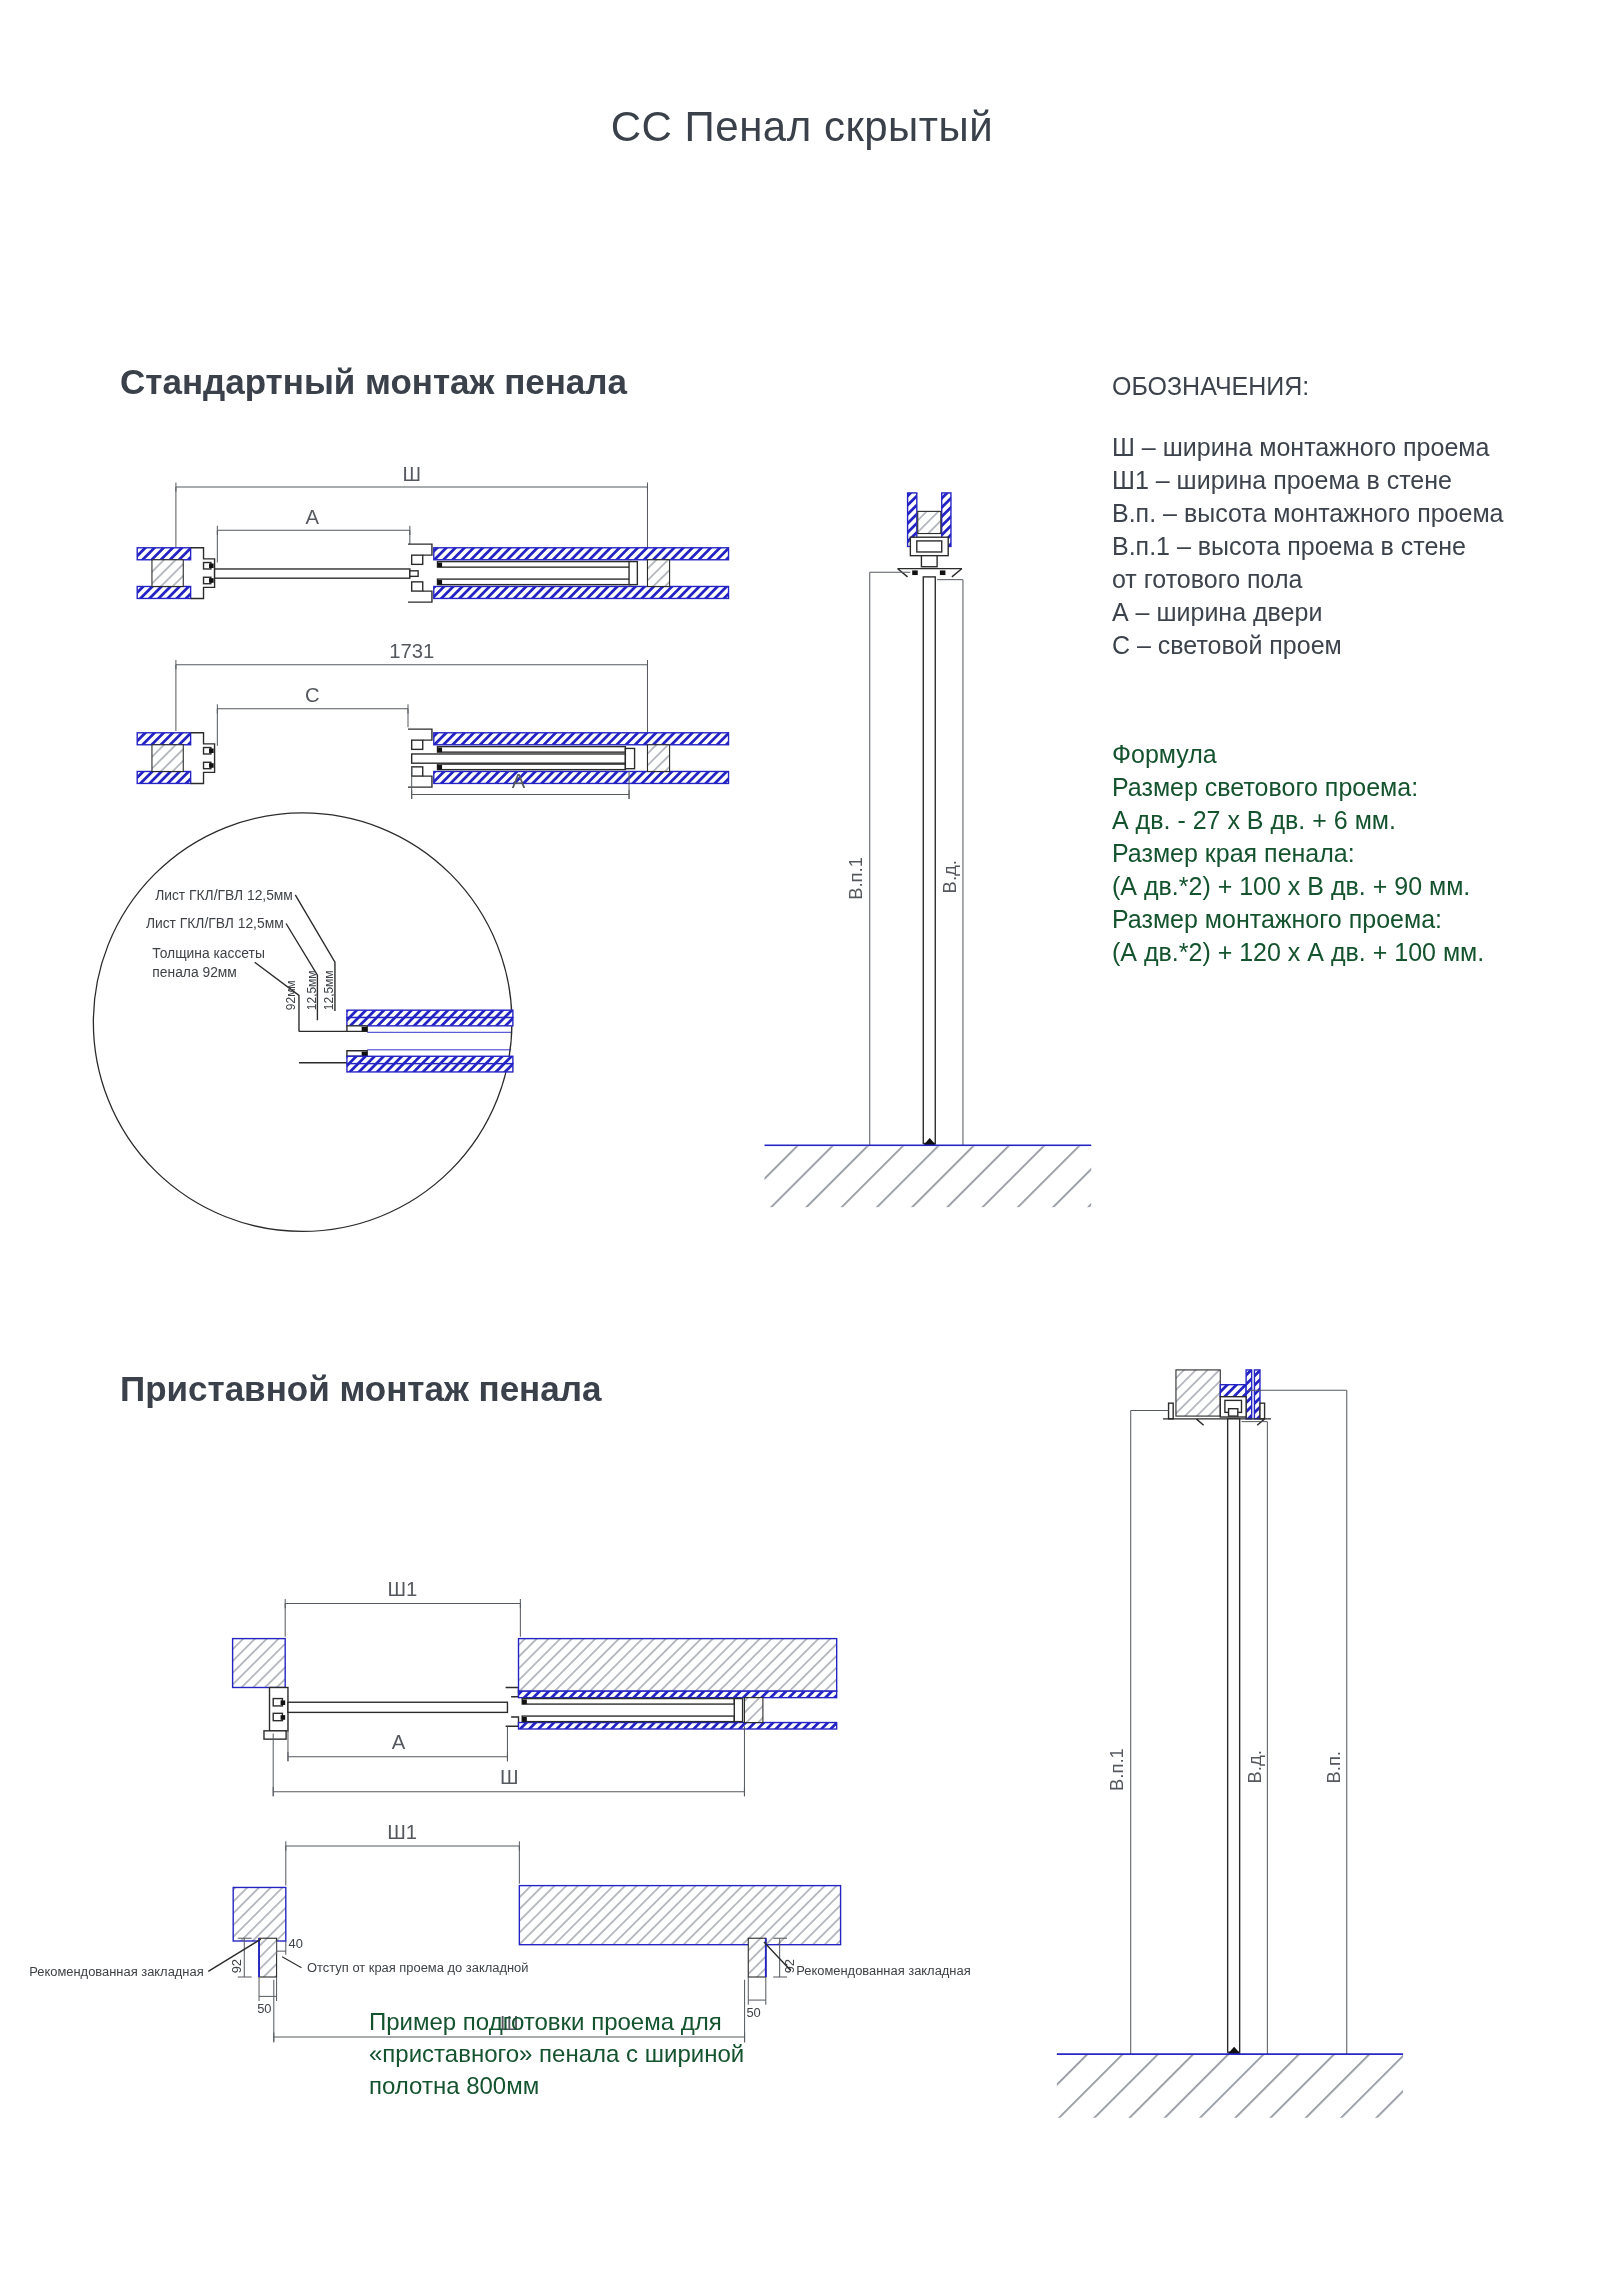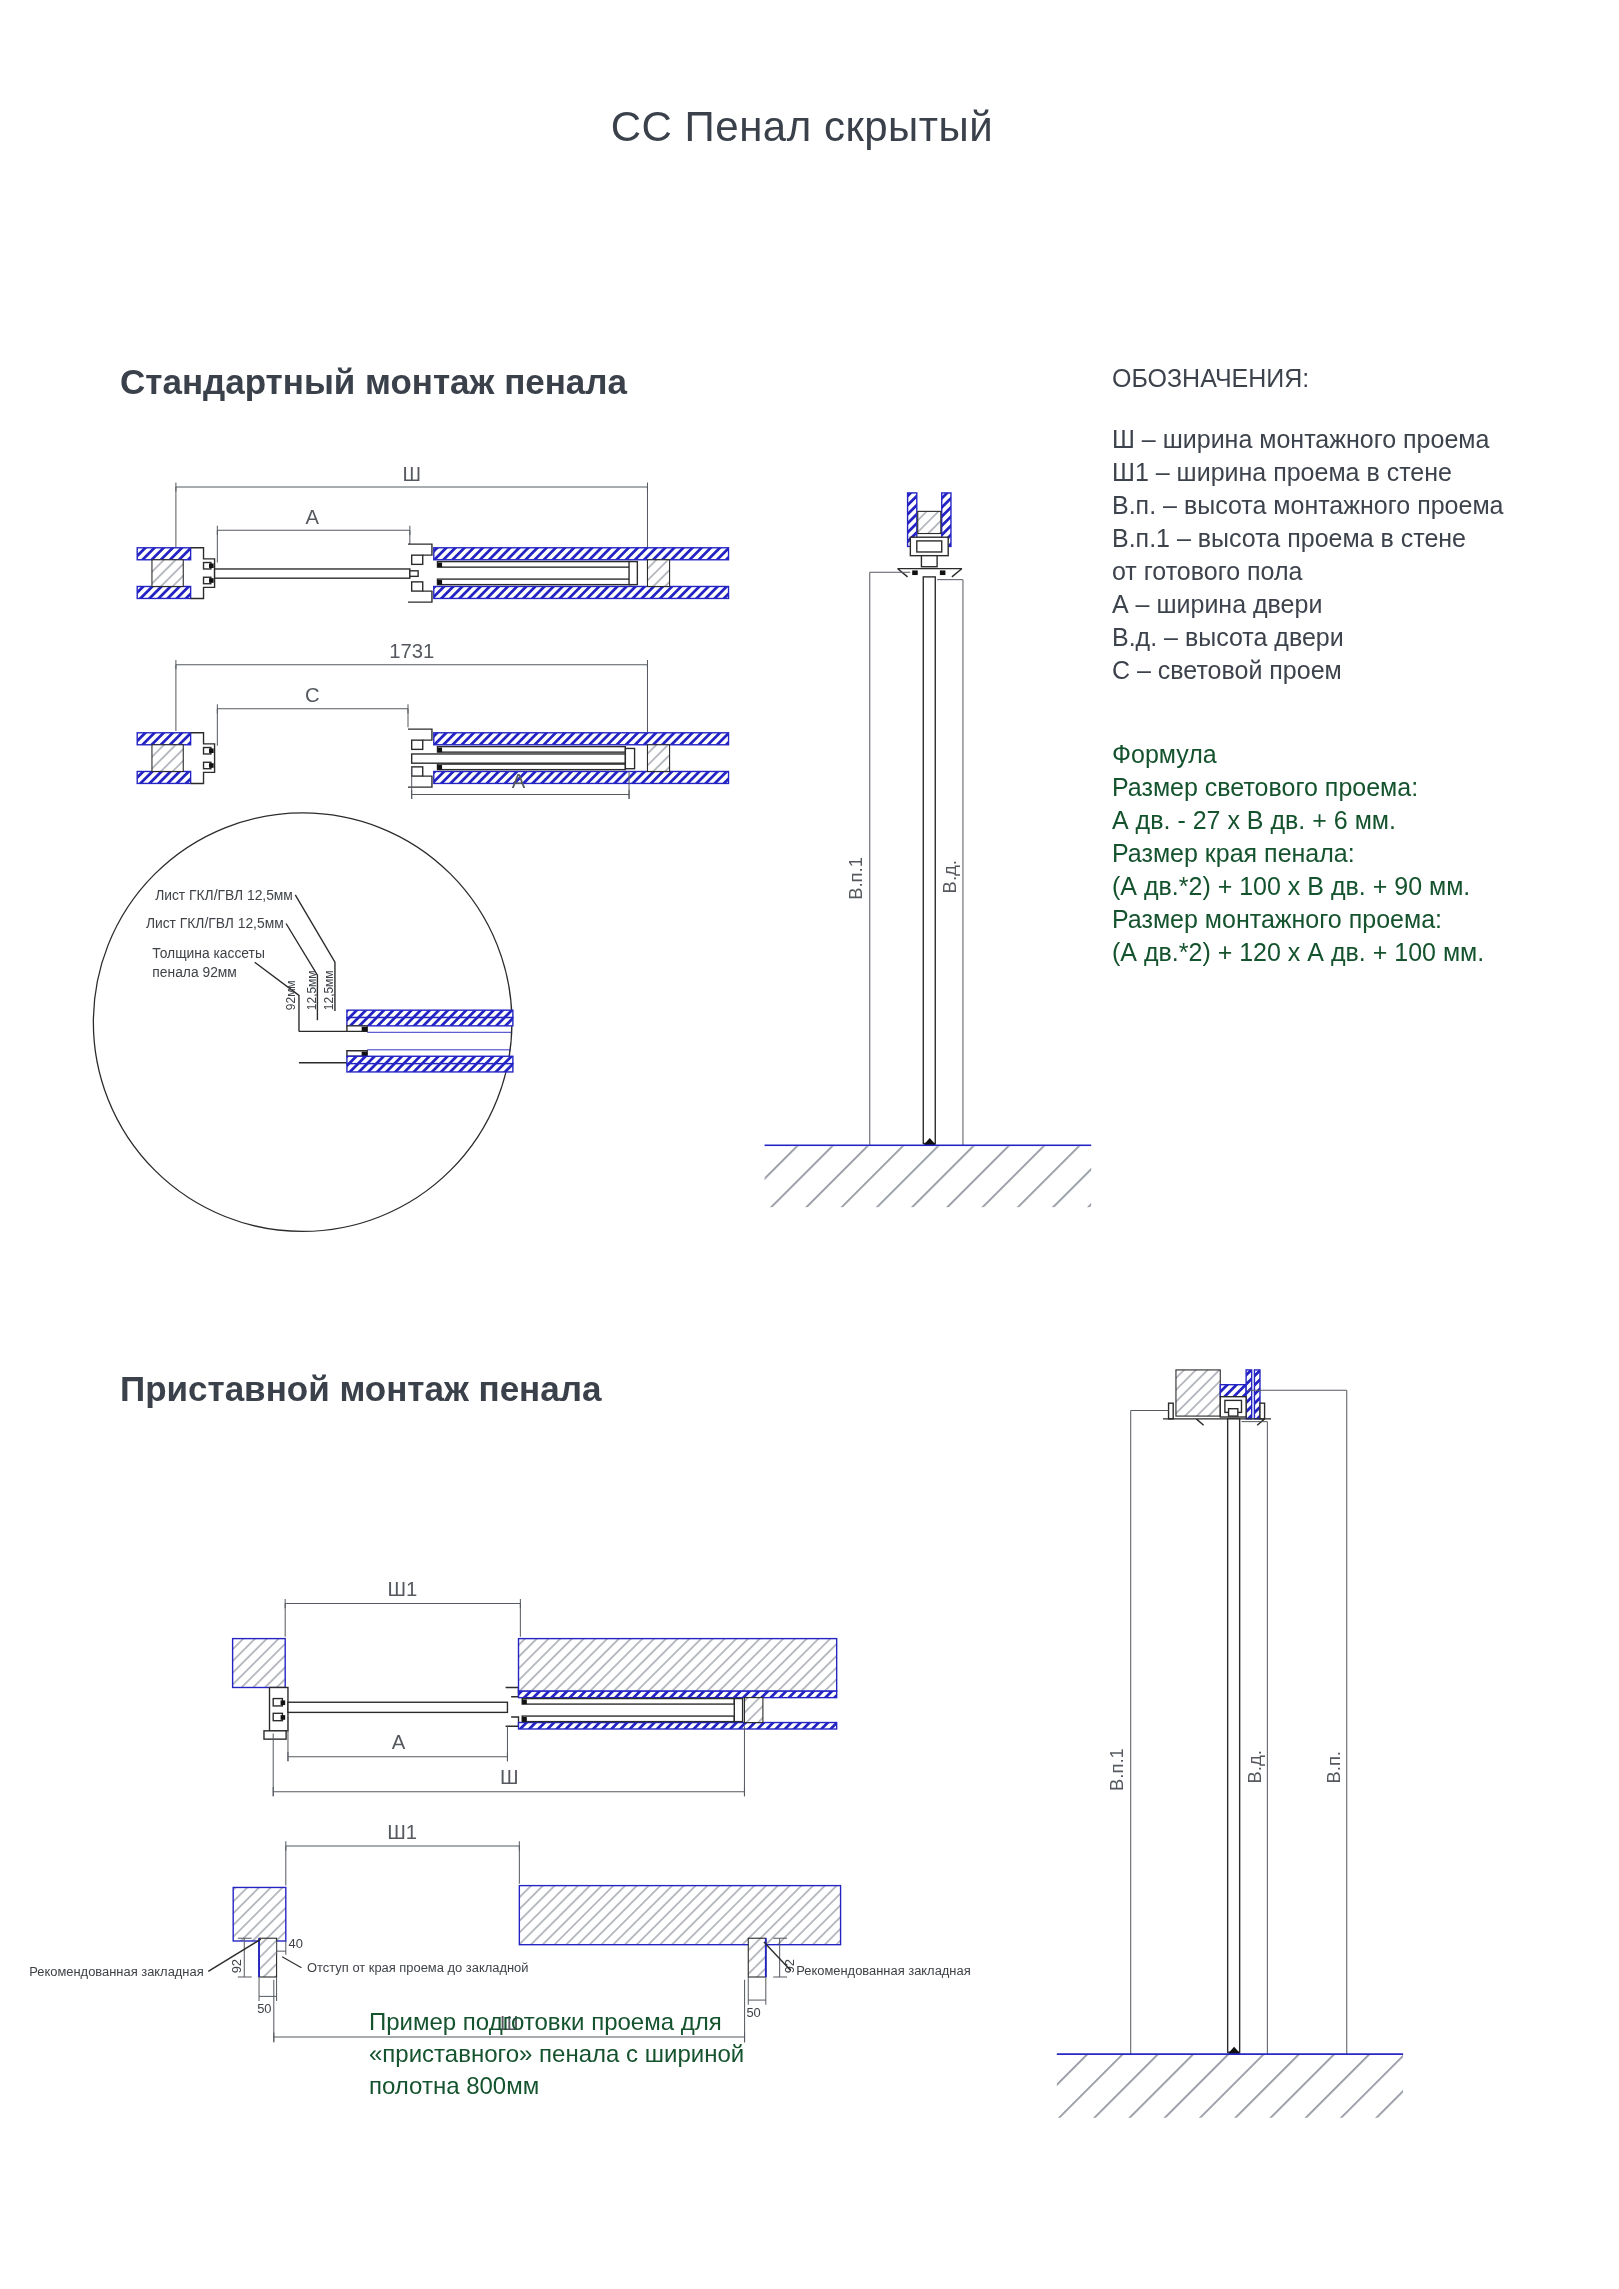--- a/index.html
+++ b/index.html
@@ -2,21 +2,21 @@
 <html style="font-size:14.8px"><head>
 <meta charset="utf-8">
 <style>
   html,body{margin:0;padding:0;background:#fff;}
   .page{position:relative;width:1604px;height:2290px;background:#ffffff;
         font-family:"Liberation Sans",sans-serif;color:#3d434c;overflow:hidden;}
   .abs{position:absolute;}
   .doc-title{width:100%;text-align:center;font-size:42px;font-weight:400;letter-spacing:0.5px;color:#3a414b;}
   .sec-title{font-size:35px;font-weight:700;color:#3a414b;}
   .legend{font-size:25px;line-height:33px;color:#3d434c;}
-  .legend .lt{margin-bottom:28px;}
+  .legend .lt{margin-bottom:28px;margin-top:8px;}
   .formula{font-size:25px;line-height:33px;color:#14532d;}
   .caption{font-size:24px;line-height:32px;color:#14532d;}
   svg{overflow:visible;}
   .ln{stroke:#2b2b2b;stroke-width:1.5;fill:none;}
   .lnw{stroke:#2b2b2b;stroke-width:1.5;fill:#ffffff;}
   .dim{stroke:#555a60;stroke-width:1.1;fill:none;}
   .bar{stroke:#2424c4;stroke-width:1.5;}
   .bluel{stroke:#2424c4;fill:none;}
   text{font-family:"Liberation Sans",sans-serif;}
   .dimtxt{font-size:22px;fill:#55595f;}
@@ -52,21 +52,20 @@
   <div class="abs sec-title" style="top:362px;left:120px;">Стандартный монтаж пенала</div>
 
   <div class="abs legend" style="top:362px;left:1112px;width:498px;">
     <div class="lt">ОБОЗНАЧЕНИЯ:</div>
     <div>Ш – ширина монтажного проема</div>
     <div>Ш1 – ширина проема в стене</div>
     <div>В.п. – высота монтажного проема</div>
     <div>В.п.1 – высота проема в стене</div>
     <div>от готового пола</div>
     <div>А – ширина двери</div>
-    <div>В.д. – высота двери</div>
     <div>С – световой проем</div>
   </div>
 
   <div class="abs formula" style="top:738px;left:1112px;width:498px;">
     <div>Формула</div>
     <div>Размер светового проема:</div>
     <div>А дв. - 27 х В дв. + 6 мм.</div>
     <div>Размер края пенала:</div>
     <div>(А дв.*2) + 100 х В дв. + 90 мм.</div>
     <div>Размер монтажного проема:</div>

